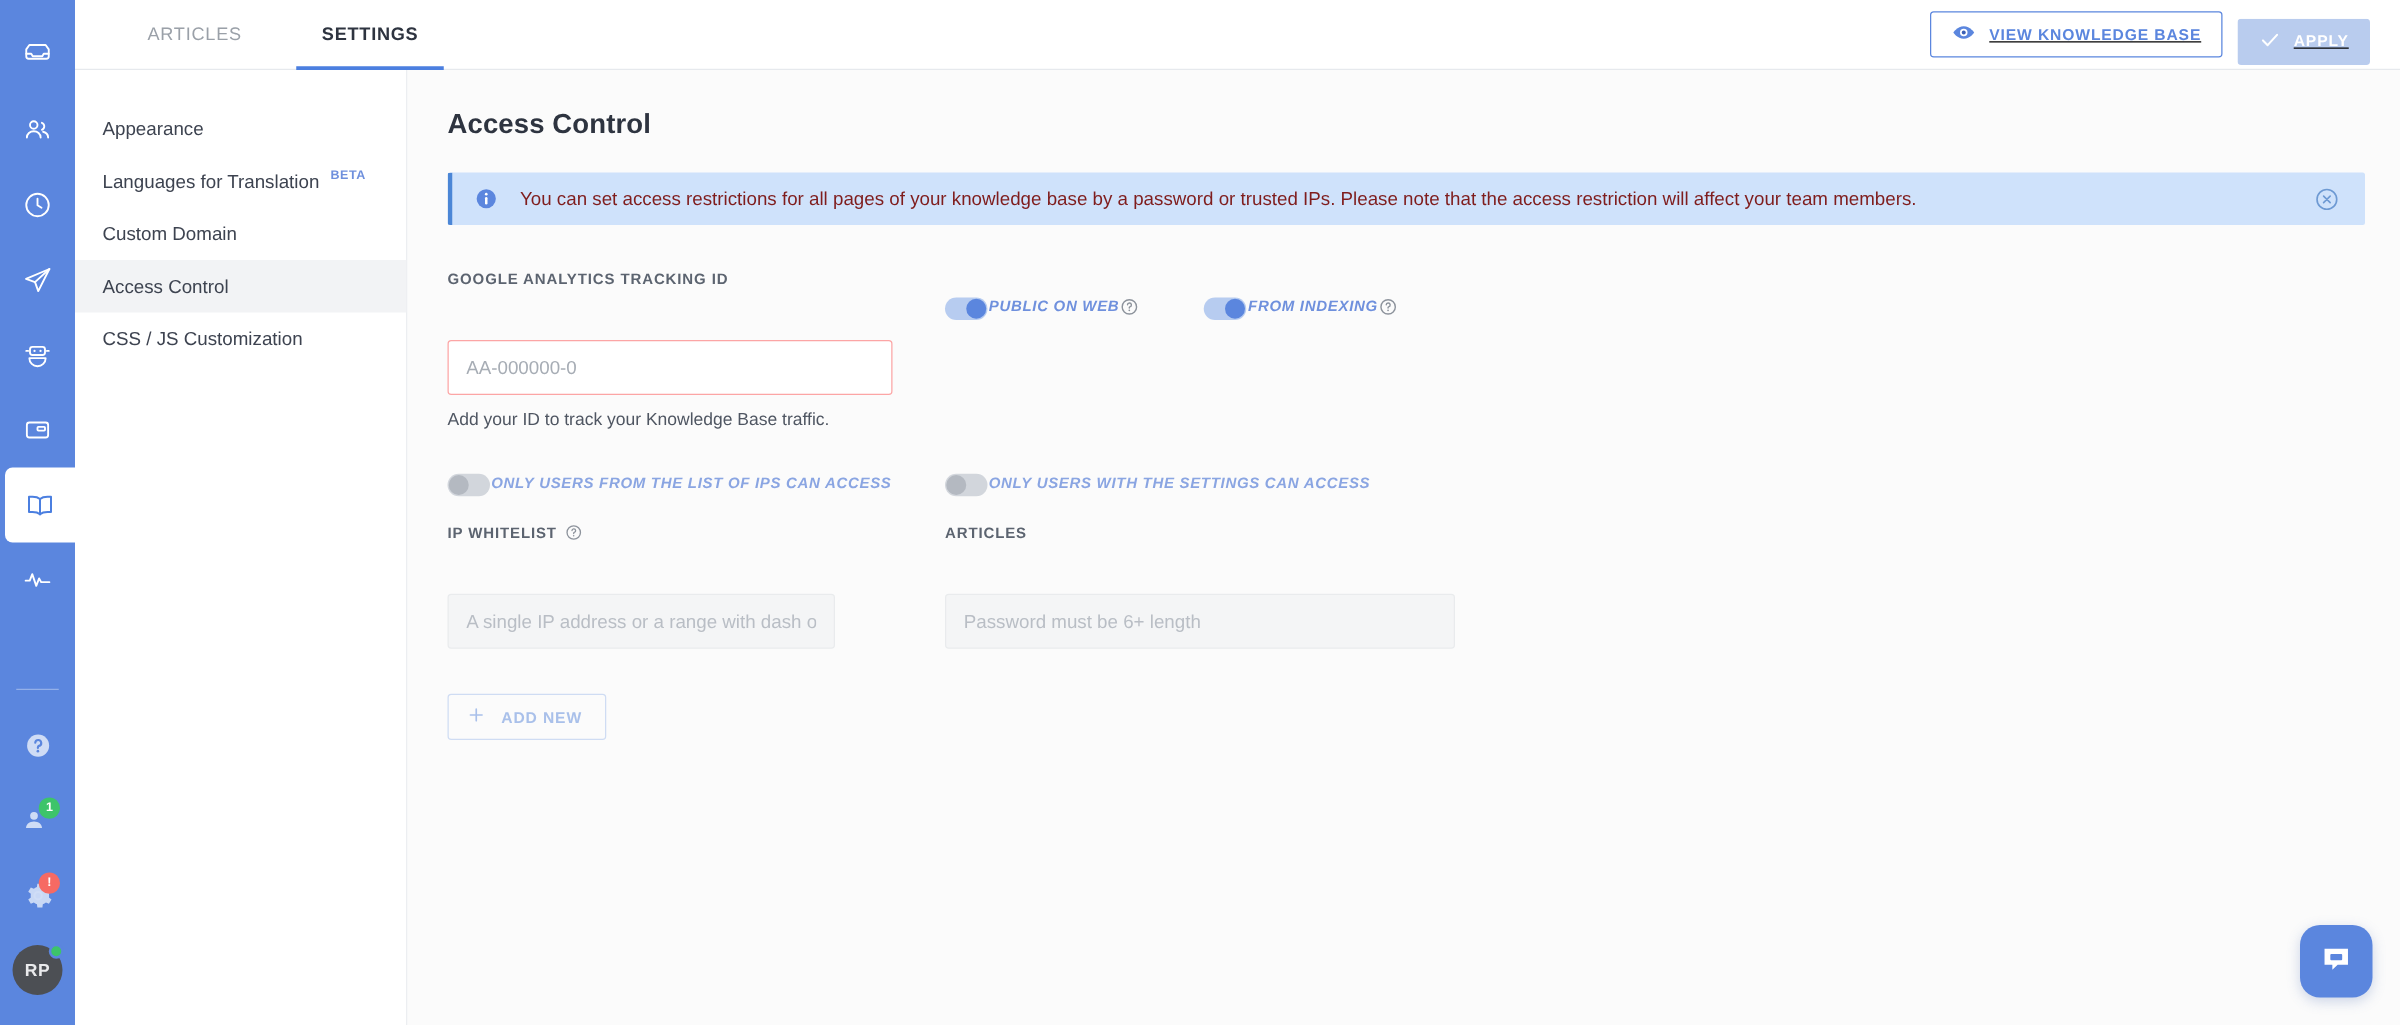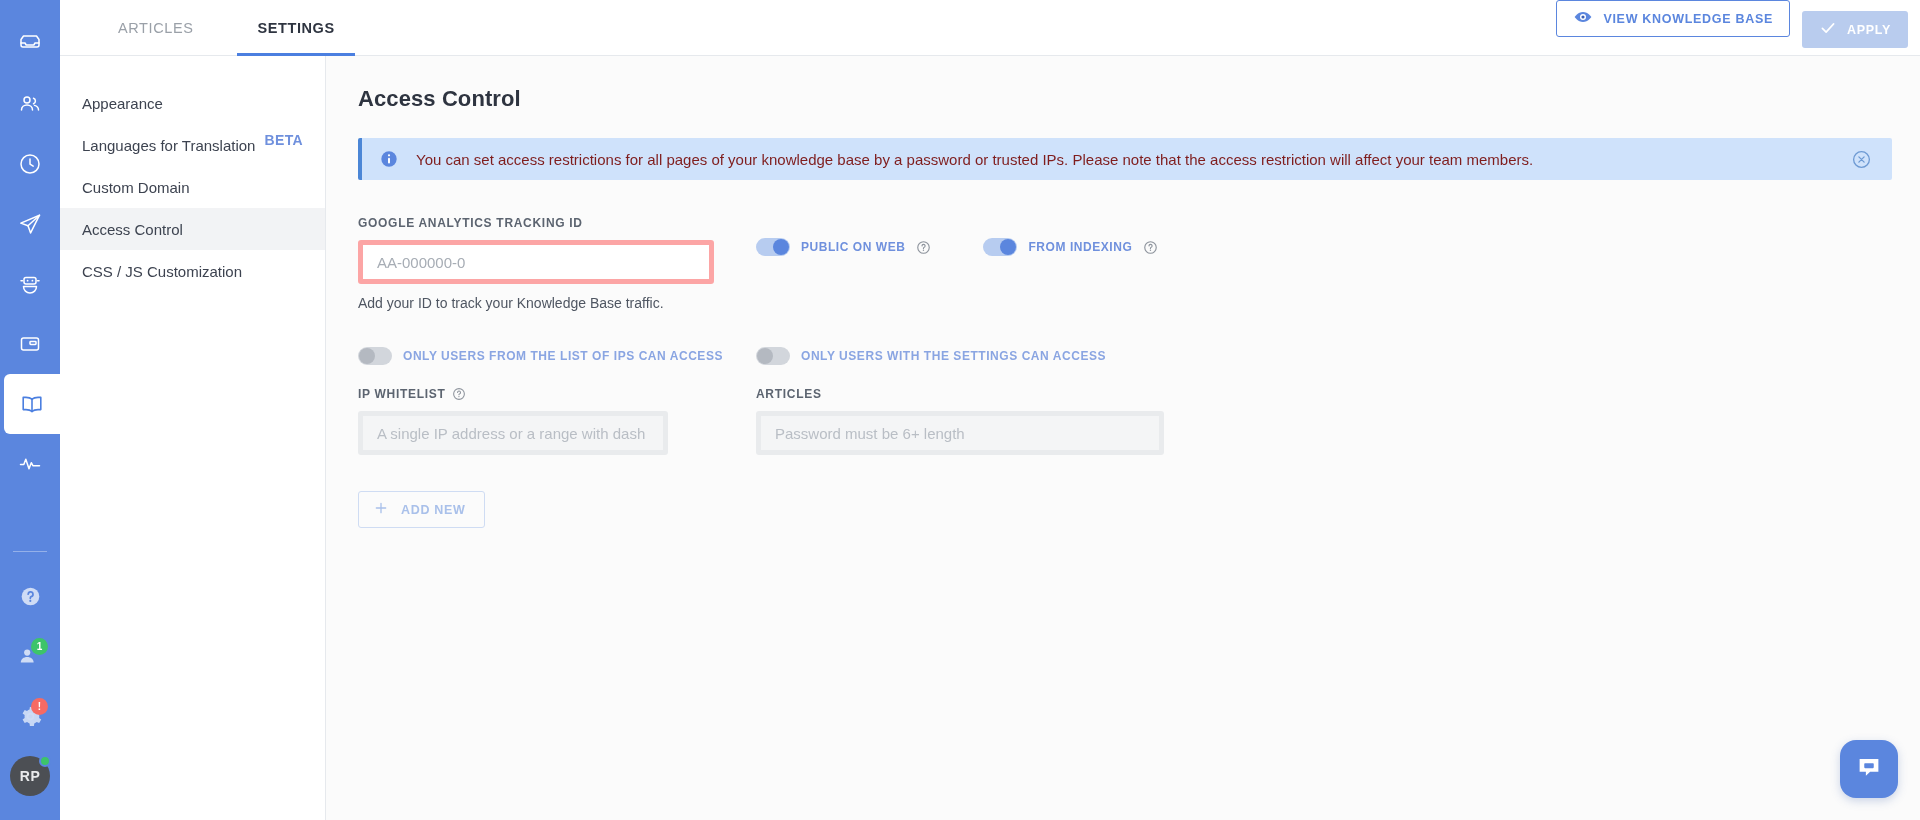--- a/index.html
+++ b/index.html
@@ -71,22 +71,23 @@
     display: flex; align-items: center; padding: 0 20px;
     font-size: 14.5px; letter-spacing: .6px; color: #9aa0a8;
     cursor: pointer; position: relative; font-weight: 400;
   }
   .tab.active { color: #2e3440; font-weight: 600; }
   .tab.active::after {
     content: ""; position: absolute; left: 0; right: 0; bottom: -1px;
     height: 3px; background: #4b7fe0;
   }
   .topbar-actions {
-    margin-left: auto; display: flex; align-items: flex-start; gap: 12px;
-    padding-right: 12px;
+    margin-left: auto; display: flex; align-items: center; gap: 12px;
+    padding-right: 24px;
+    text-decoration: underline;
   }
   .btn {
     display: inline-flex; align-items: center; gap: 10px;
     height: 37px; padding: 0 16px; border-radius: 3px;
     font-size: 12.5px; font-weight: bold; letter-spacing: .7px;
     cursor: pointer; border: 1px solid transparent; white-space: nowrap;
   }
   .btn-outline { background: #fff; border-color: #5b86de; color: #5b86de; }
   .btn-disabled { background: #b9ccee; color: #ffffff; cursor: default; margin-top: 11px; }
 
@@ -96,21 +97,21 @@
   .settings-nav {
     width: 266px; flex: 0 0 266px; background: #ffffff;
     border-right: 1px solid #e6e9ed; padding-top: 26px;
   }
   .nav-item {
     height: 42px; display: flex; align-items: center;
     padding: 0 0 0 22px; font-size: 15px; color: #3d4350;
     cursor: pointer; gap: 9px;
   }
   .nav-item.active { background: #f2f3f5; }
-  .nav-beta { font-size: 14px; color: #6f90dd; font-weight: bold; letter-spacing: .4px; position: relative; top: -5px; }
+  .nav-beta { font-size: 10px; color: #6f90dd; font-weight: bold; letter-spacing: .4px; position: relative; top: -5px; }
 
   .main {
     flex: 1; background: #fbfbfb; padding: 30px 28px 0 32px;
     min-width: 0; overflow: hidden; position: relative;
   }
   .page-title { font-size: 22px; font-weight: bold; color: #2e3440; margin-bottom: 26px; letter-spacing: .1px; }
 
   .banner {
     background: #cfe2fb; border-left: 4px solid #4b86d6;
     height: 42px; display: flex; align-items: center;
@@ -122,31 +123,31 @@
 
   .form-grid { display: flex; }
   .col-left { width: 398px; flex: 0 0 398px; }
   .col-right { flex: 1; }
 
   .field-label {
     font-size: 12px; font-weight: bold; letter-spacing: .7px;
     color: #5c6470; margin-bottom: 10px; display: flex; align-items: center; gap: 6px;
   }
   .input {
-    width: 356px; height: 44px; border: 5px solid #fca5a5; border-radius: 3px;
+    width: 356px; height: 44px; border: 1px solid #fca5a5; border-radius: 3px;
     background: #fff; padding: 0 14px; font-size: 15px; color: #2e3440;
-    outline: none; font-family: "Liberation Sans", sans-serif;
+    outline: none; font-family: "Liberation Sans", sans-serif; margin-top: 32px;
   }
   .input::placeholder { color: #a7adb5; }
   .input-disabled { background: #f4f5f6; border-color: #e9ebed; }
   .input-disabled::placeholder { color: #b9bec5; }
   .hint { font-size: 14px; color: #4f5662; margin-top: 11px; }
 
   .toggle-row { display: flex; align-items: center; gap: 52px; padding-top: 22px; }
-  .toggle-wrap { display: flex; align-items: center; gap: 11px; cursor: pointer; }
+  .toggle-wrap { display: flex; align-items: flex-start; gap: 1px; cursor: pointer; font-style: italic; }
   .switch { width: 34px; height: 18px; border-radius: 9px; position: relative; flex: 0 0 34px; }
   .switch.on { background: #b7ccf0; }
   .switch.off { background: #d2d6dc; }
   .knob { position: absolute; top: 1px; width: 16px; height: 16px; border-radius: 50%; }
   .switch.on .knob { right: 1px; background: #5b86de; }
   .switch.off .knob { left: 1px; background: #b4b9c1; }
   .toggle-label {
     font-size: 12px; font-weight: bold; letter-spacing: .55px; color: #6f90dd;
     white-space: nowrap;
   }

